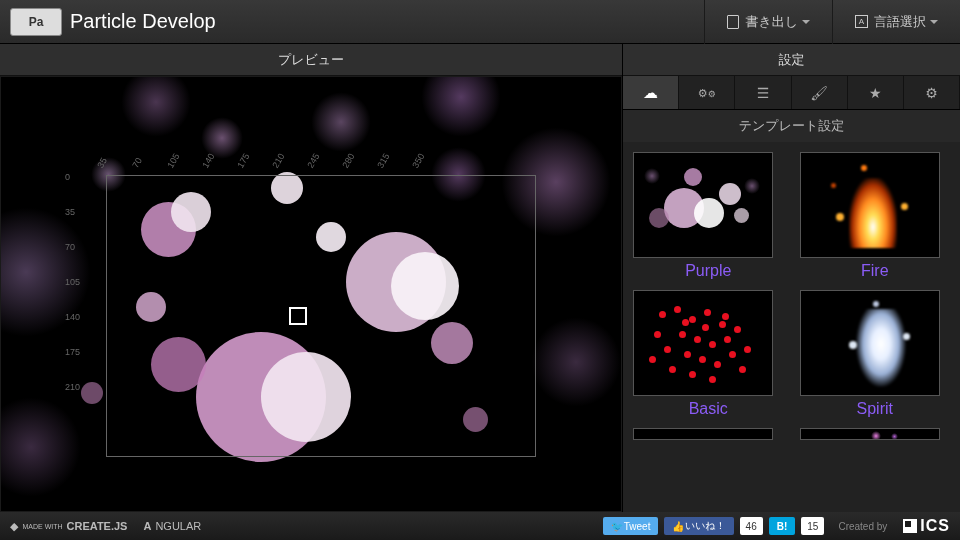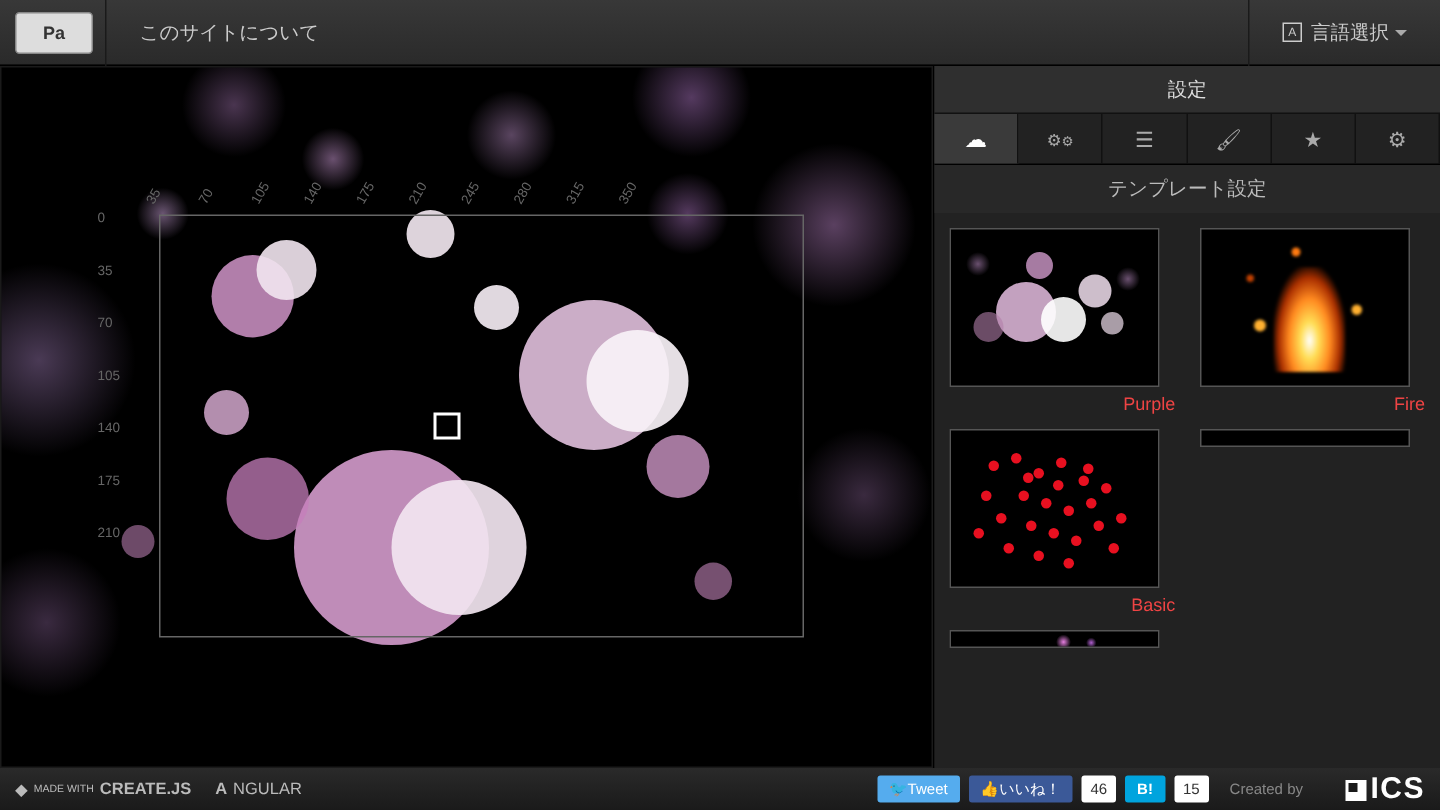--- a/index.html
+++ b/index.html
@@ -38,67 +38,73 @@
 
 .tabs { height:34px; display:flex; border-bottom:1px solid #000; background:#222; }
 .tab { flex:1; display:flex; align-items:center; justify-content:center; cursor:pointer; color:#aaa; border-right:1px solid #111; }
 .tab.active { background:#3a3a3a; color:#fff; }
 
 .sub-title { height:32px; display:flex; align-items:center; justify-content:center; color:#bbb; background:#282828; font-size:13px; }
 
 .templates { flex:1; overflow-y:auto; padding:10px; display:grid; grid-template-columns:1fr 1fr; gap:10px 16px; align-content:start; }
 .template { text-align:center; cursor:pointer; }
 .thumb { width:140px; height:106px; border:1px solid #555; background:#000; position:relative; overflow:hidden; }
-.template-label { color:#ef4444; font-size:12px; margin-top:4px;text-align:right; }
+.template-label { color:#8b5cf6; font-size:16px; margin-top:4px; }
 
 .dot { position:absolute; border-radius:50%; }
 
 
 .footer { height:28px; background:linear-gradient(#2a2a2a,#1a1a1a); display:flex; align-items:center; padding:0 10px; font-size:11px; color:#aaa; }
 .footer-left { display:flex; gap:16px; align-items:center; }
 .footer-logo { display:flex; align-items:center; gap:4px; color:#bbb; }
 .footer-right { margin-left:auto; display:flex; align-items:center; gap:6px; }
 .social-btn { height:18px; padding:0 8px; border-radius:2px; display:flex; align-items:center; font-size:10px; color:#fff; cursor:pointer; }
 .tw { background:#55acee; }
 .fb { background:#3b5998; }
 .hb { background:#00a4de; }
 .count { background:#fff; color:#333; height:18px; padding:0 6px; border-radius:2px; display:flex; align-items:center; font-size:10px; }
 .created { color:#888; font-size:10px; margin-left:8px; }
-.ics { color:#fff; font-size:20px; font-weight:bold; letter-spacing:1px; margin-left:22px; }
+.ics { color:#fff; font-size:16px; font-weight:bold; letter-spacing:1px; margin-left:10px; }
 .ics-box { display:inline-block; width:14px; height:14px; background:#fff; margin-right:3px; vertical-align:-2px; position:relative; }
 .ics-box::after{ content:''; position:absolute; left:2px; top:2px; width:6px; height:6px; background:#1a1a1a; }
 
 
 .i-cloud::before{content:"☁";font-size:15px;}
 .i-gears::before{content:"⚙";font-size:11px;}
 .i-gears::after{content:"⚙";font-size:9px;}
 .i-sliders::before{content:"☰";font-size:14px;}
 .i-brush::before{content:"🖌";font-size:14px;}
 .i-star::before{content:"★";font-size:14px;}
 .i-gear::before{content:"⚙";font-size:14px;}
 </style>
 </head>
 <body>
 
 <div class="header">
   <div class="logo-badge">Pa</div>
-  <div class="menu-item">このサイトについて</div>
+  <div class="app-title">Particle Develop</div>
   <div class="spacer"></div>
   <div class="menu-right">
+    <div class="menu-item">
+      <span class="doc-icon"></span>
+      <span>書き出し</span>
+      <span class="caret"></span>
+    </div>
     <div class="menu-item">
       <span class="lang-icon">A</span>
       <span>言語選択</span>
       <span class="caret"></span>
     </div>
   </div>
 </div>
 
 <div class="content">
 
   <div class="preview-pane">
+    <div class="pane-title">プレビュー</div>
     <div class="canvas-wrap">
       <div class="canvas">
 
         <div class="circle" style="left:-40px; top:130px; width:130px; height:130px; background:radial-gradient(circle,#4a3a55 0%,transparent 70%);"></div>
         <div class="circle" style="left:500px; top:50px; width:110px; height:110px; background:radial-gradient(circle,#5a4060 0%,transparent 70%);"></div>
         <div class="circle" style="left:530px; top:240px; width:90px; height:90px; background:radial-gradient(circle,#3a2a3f 0%,transparent 70%);"></div>
         <div class="circle" style="left:420px; top:-20px; width:80px; height:80px; background:radial-gradient(circle,#553a60 0%,transparent 70%);"></div>
         <div class="circle" style="left:-20px; top:320px; width:100px; height:100px; background:radial-gradient(circle,#3a2a40 0%,transparent 70%);"></div>
         <div class="circle" style="left:120px; top:-10px; width:70px; height:70px; background:radial-gradient(circle,#4a3550 0%,transparent 70%);"></div>
         <div class="circle" style="left:200px; top:40px; width:42px; height:42px; background:radial-gradient(circle,#6a506f 0%,transparent 70%);"></div>
@@ -220,20 +226,29 @@
             <div class="dot" style="left: 20px; top: 40px; width: 7px; height: 7px; background: rgb(232, 16, 32);"></div>
             <div class="dot" style="left: 105px; top: 75px; width: 7px; height: 7px; background: rgb(232, 16, 32);"></div>
             <div class="dot" style="left: 15px; top: 65px; width: 7px; height: 7px; background: rgb(232, 16, 32);"></div>
             <div class="dot" style="left: 68px; top: 33px; width: 7px; height: 7px; background: rgb(232, 16, 32);"></div>
             <div class="dot" style="left: 88px; top: 22px; width: 7px; height: 7px; background: rgb(232, 16, 32);"></div>
             <div class="dot" style="left: 48px; top: 28px; width: 7px; height: 7px; background: rgb(232, 16, 32);"></div>
           </div>
         <div class="template-label">Basic</div>
       </div>
 
+      <div class="template">
+        <div class="thumb">
+          <div style="position:absolute;left:55px;top:18px;width:50px;height:78px;background:radial-gradient(ellipse at 50% 45%,#fff 0%,#e8f0ff 25%,#9ab0d5 50%,transparent 72%);filter:blur(1px);"></div>
+          <div class="dot" style="left:48px;top:50px;width:8px;height:8px;background:#dfe8f5;filter:blur(1px);"></div>
+          <div class="dot" style="left:102px;top:42px;width:7px;height:7px;background:#dfe8f5;filter:blur(1px);"></div>
+          <div class="dot" style="left:72px;top:10px;width:6px;height:6px;background:#bcc8e0;filter:blur(1px);"></div>
+        </div>
+        <div class="template-label">Spirit</div>
+      </div>
 
       <div class="template">
         <div class="thumb" style="height:12px;"></div>
       </div>
       <div class="template">
         <div class="thumb" style="height:12px; position:relative;">
           <div class="dot" style="left:70px;top:2px;width:10px;height:10px;background:radial-gradient(#e67fe0,transparent 70%);"></div>
           <div class="dot" style="left:90px;top:4px;width:7px;height:7px;background:radial-gradient(#b060d0,transparent 70%);"></div>
         </div>
       </div>

